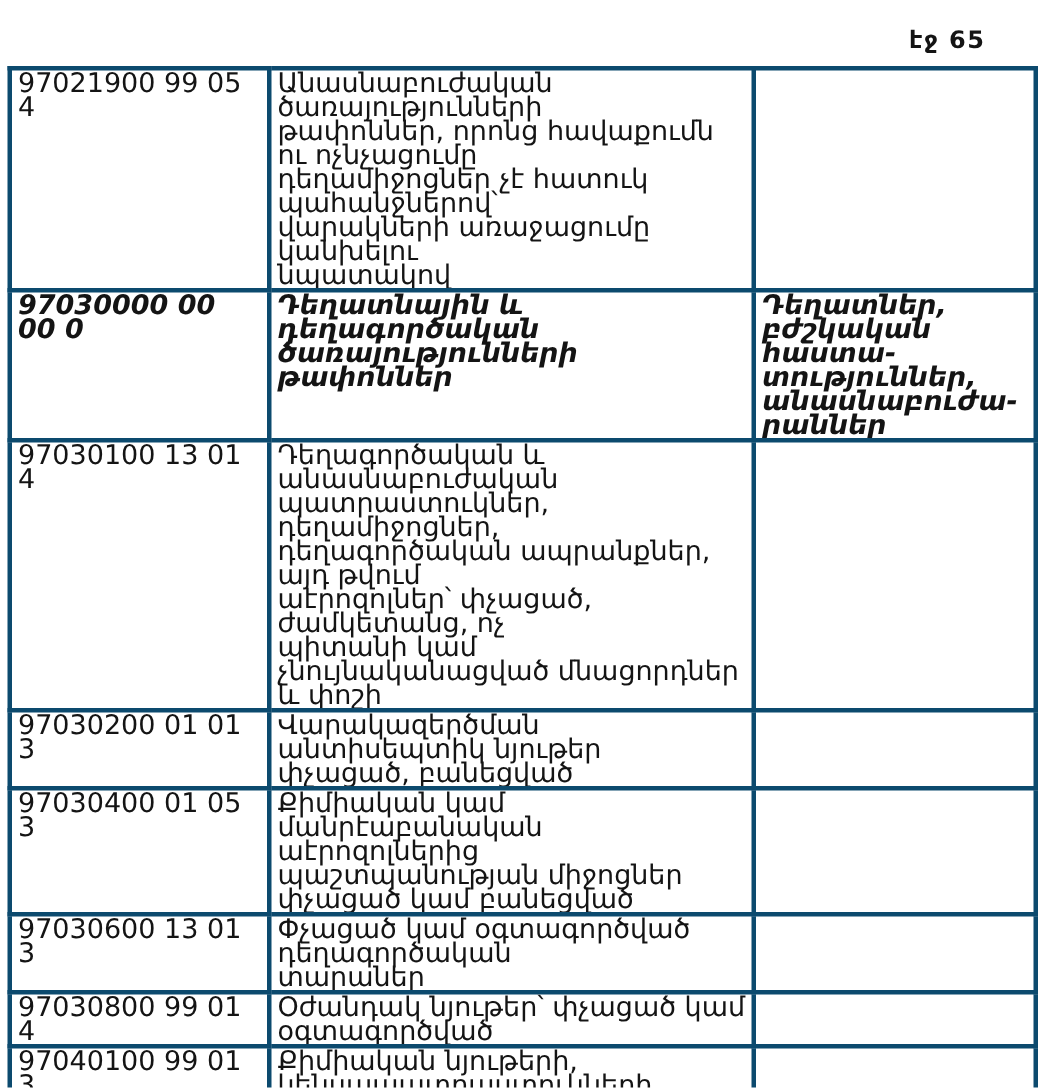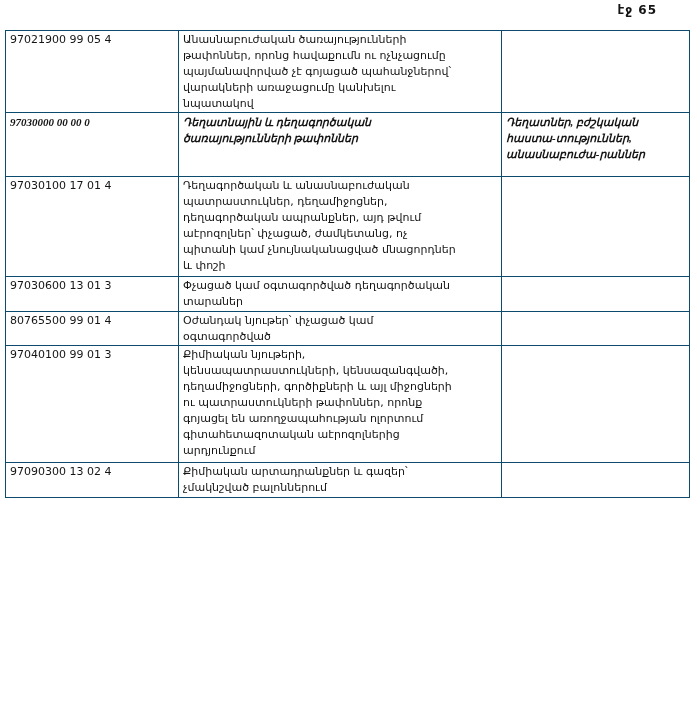--- a/index.html
+++ b/index.html
@@ -8,58 +8,58 @@
     background: #ffffff;
   }
   body {
     width: 695px;
     height: 725px;
     font-family: "DejaVu Sans", sans-serif;
     color: #141414;
     overflow: hidden;
   }
   .page-header {
-    padding: 3px 38px 0 0;
+    padding: 17px 38px 0 0;
     text-align: right;
-    font-size: 12px;
+    font-size: 16px;
     font-weight: bold;
     letter-spacing: 1px;
     height: 14px;
   }
   table.waste-table {
     border-collapse: collapse;
     table-layout: fixed;
     margin: 13px 0 0 5px;
     width: 684px;
   }
   table.waste-table td {
-    border: 1px solid #0c4a6e;
+    border: 3px solid #0c4a6e;
     vertical-align: top;
     padding: 1px 4px 0 4px;
-    font-size: 11px;
+    font-size: 18px;
     line-height: 16px;
     white-space: pre-line;
     overflow: hidden;
   }
   td.code-cell {
     white-space: nowrap;
     font-size: 13px;
     padding-left: 5px;
   }
   td.note-cell {
     font-weight: bold;
     font-style: italic;
   }
   tr.em td {
     font-weight: bold;
     font-style: italic;
   }
   
   tr.r0  { height: 82px; }
-  tr.r1  { height: 64px; font-family: Liberation Serif, serif; }
+  tr.r1  { height: 64px; }
   tr.r2  { height: 100px; }
   tr.r3  { height: 33px; }
   tr.r4  { height: 51px; }
   tr.r5  { height: 35px; }
   tr.r6  { height: 34px; }
   tr.r7  { height: 50px; }
   tr.r8  { height: 117px; margin-left: 16px; }
   tr.r9  { height: 17px; }
   tr.r10 { height: 82px; }
   tr.r11 { height: 35px; }
@@ -73,51 +73,64 @@
   <colgroup>
     <col style="width:173px">
     <col style="width:323px">
     <col style="width:188px">
   </colgroup>
   <tbody>
     <tr class="r0">
       <td class="code-cell">97021900 99 05 4</td>
       <td class="desc-cell">Անասնաբուժական ծառայությունների
 թափոններ, որոնց հավաքումն ու ոչնչացումը
-պայմանավորված չէ  գոյացած պահանջներով՝
+դեղամիջոցներ չէ  հատուկ պահանջներով՝
 վարակների առաջացումը կանխելու
 նպատակով</td>
       <td class="note-cell"></td>
     </tr>
     <tr class="r1 em">
       <td class="code-cell">97030000 00 00 0</td>
       <td class="desc-cell">Դեղատնային և դեղագործական
 ծառայությունների թափոններ</td>
       <td class="note-cell">Դեղատներ, բժշկական
 հաստա-տություններ,
 անասնաբուժա-րաններ</td>
     </tr>
     <tr class="r2">
-      <td class="code-cell">97030100 17 01 4</td>
+      <td class="code-cell">97030100 13 01 4</td>
       <td class="desc-cell">Դեղագործական և անասնաբուժական
 պատրաստուկներ, դեղամիջոցներ,
 դեղագործական ապրանքներ, այդ թվում
 աէրոզոլներ՝ փչացած, ժամկետանց, ոչ
 պիտանի կամ չնույնականացված մնացորդներ
 և փոշի</td>
+      <td class="note-cell"></td>
+    </tr>
+    <tr class="r3">
+      <td class="code-cell">97030200 01 01 3</td>
+      <td class="desc-cell">Վարակազերծման անտիսեպտիկ նյութեր
+փչացած, բանեցված</td>
+      <td class="note-cell"></td>
+    </tr>
+    <tr class="r4">
+      <td class="code-cell">97030400  01 05 3</td>
+      <td class="desc-cell">Քիմիական կամ մանրէաբանական
+աէրոզոլներից պաշտպանության միջոցներ
+փչացած կամ բանեցված</td>
       <td class="note-cell"></td>
     </tr>
     <tr class="r5">
       <td class="code-cell">97030600 13 01 3</td>
       <td class="desc-cell">Փչացած կամ  օգտագործված դեղագործական
 տարաներ</td>
       <td class="note-cell"></td>
     </tr>
     <tr class="r6">
-      <td class="code-cell">80765500 99 01 4</td>
+      <td class="code-cell">97030800 99 01 4</td>
       <td class="desc-cell">Օժանդակ  նյութեր՝ փչացած կամ
 օգտագործված</td>
       <td class="note-cell"></td>
     </tr>
     <tr class="r8">
       <td class="code-cell">97040100 99 01 3</td>
       <td class="desc-cell">Քիմիական նյութերի,
 կենսապատրաստուկների, կենսազանգվածի,
 դեղամիջոցների, գործիքների և այլ միջոցների
 ու պատրաստուկների թափոններ, որոնք

